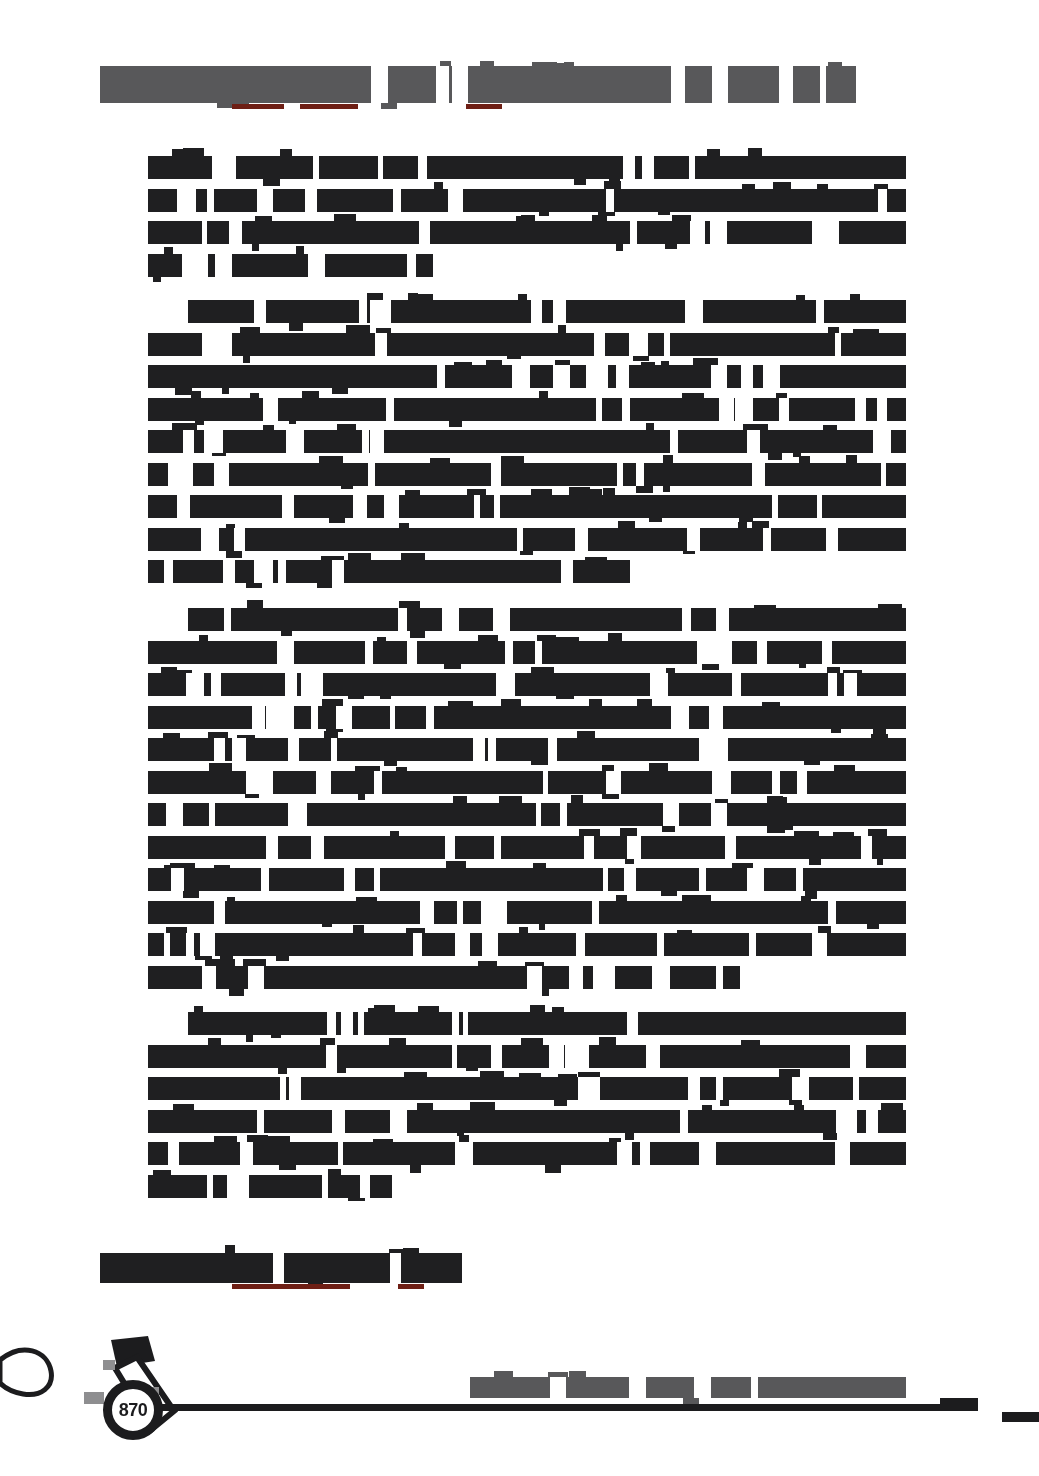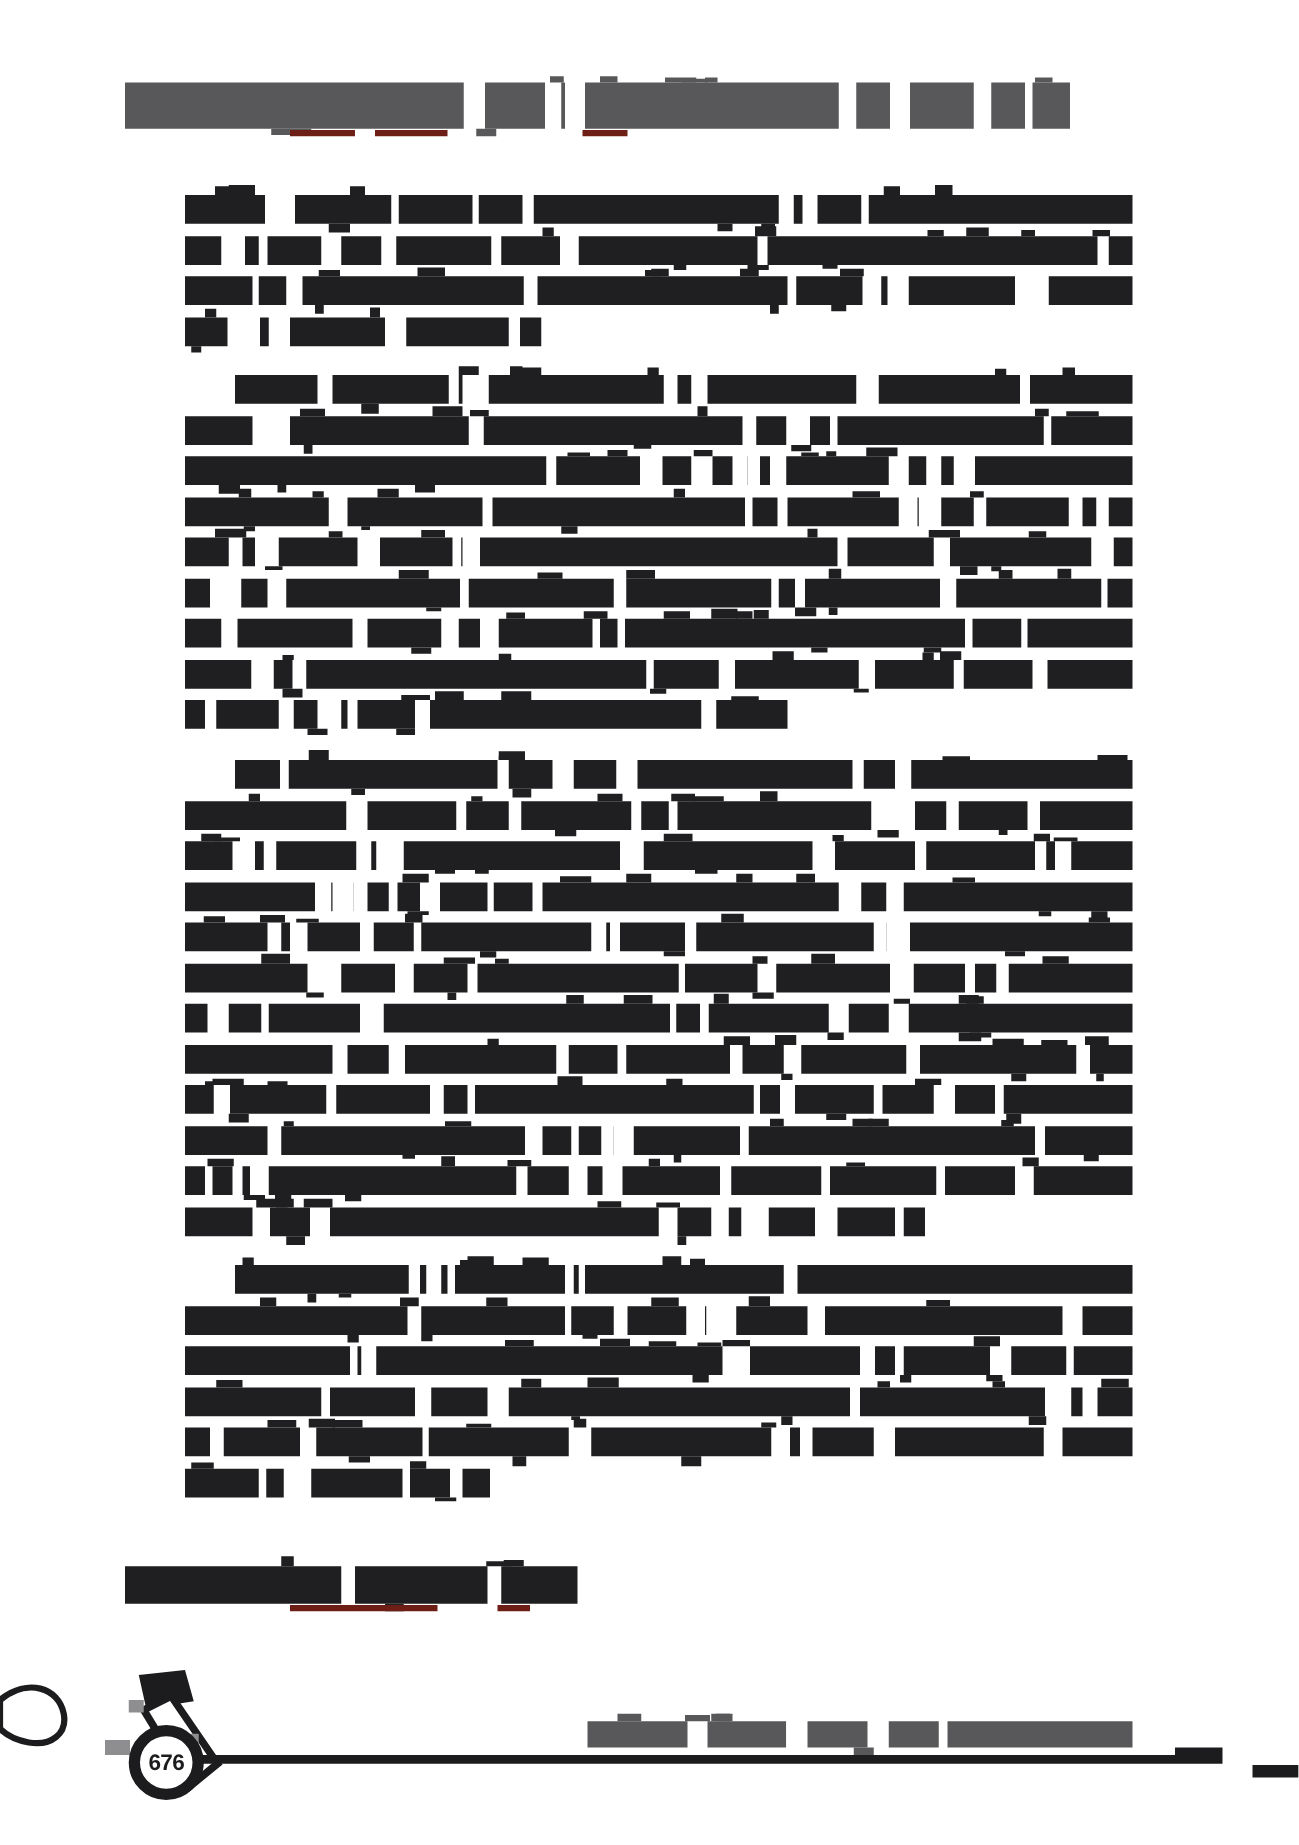--- a/index.html
+++ b/index.html
@@ -688,16 +688,16 @@
         <rect x="150" y="57" width="9" height="8" fill="#8e8e90"></rect>
       </g>
     <rect id="footer-rule" fill="#1c1c1e" x="158" y="74" width="782" height="7"></rect>
     <g id="footer-steps">
         <rect x="940" y="68" width="38" height="13" fill="#1c1c1e"></rect>
         <rect x="1002" y="82" width="37" height="10" fill="#1c1c1e"></rect>
       </g>
   </svg>
 
   <div class="badge">
-    <span>676</span>
+    <span>870</span>
   </div>
 
 </div>
 
 </body></html>

